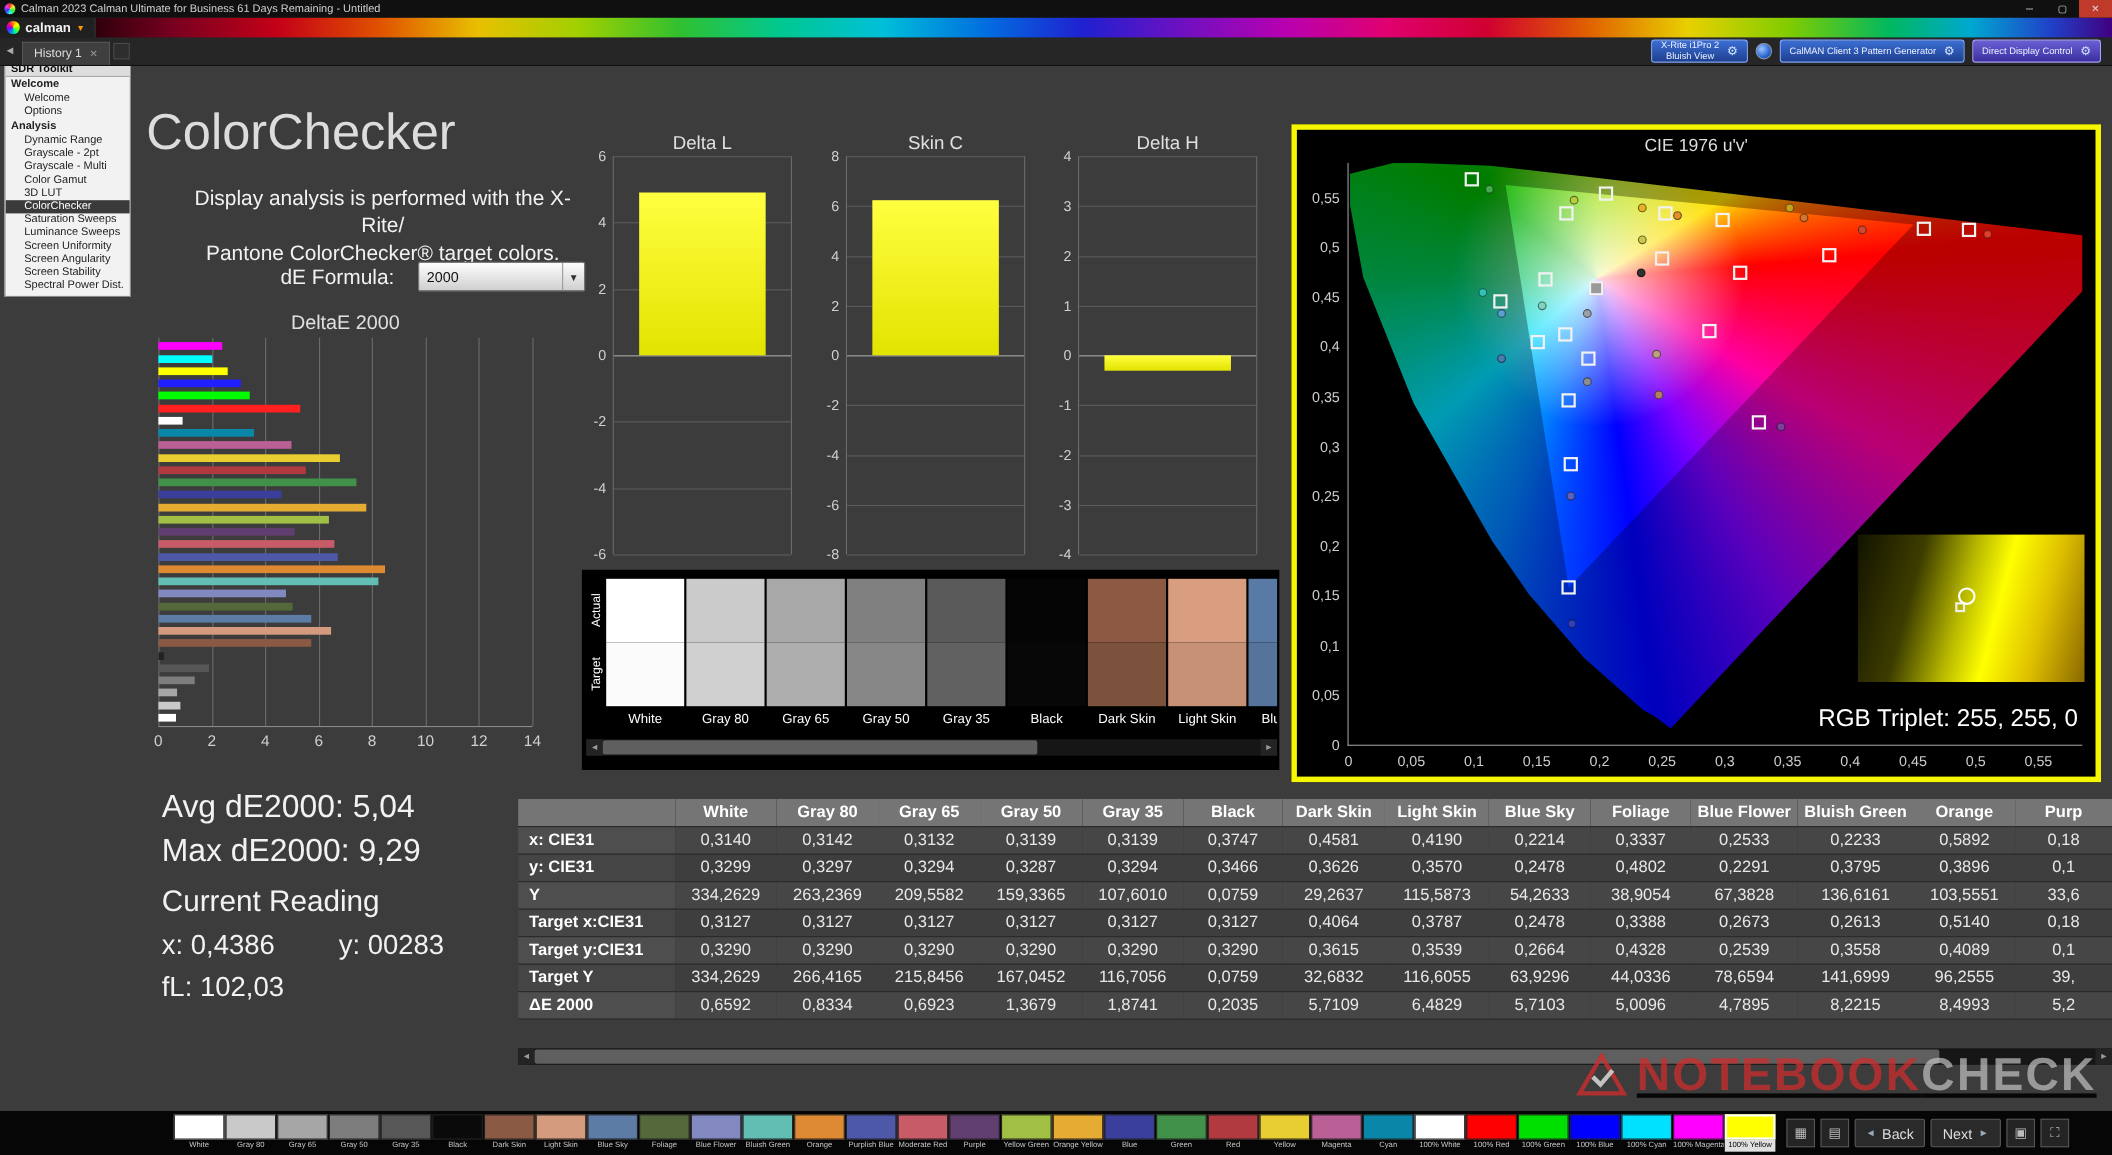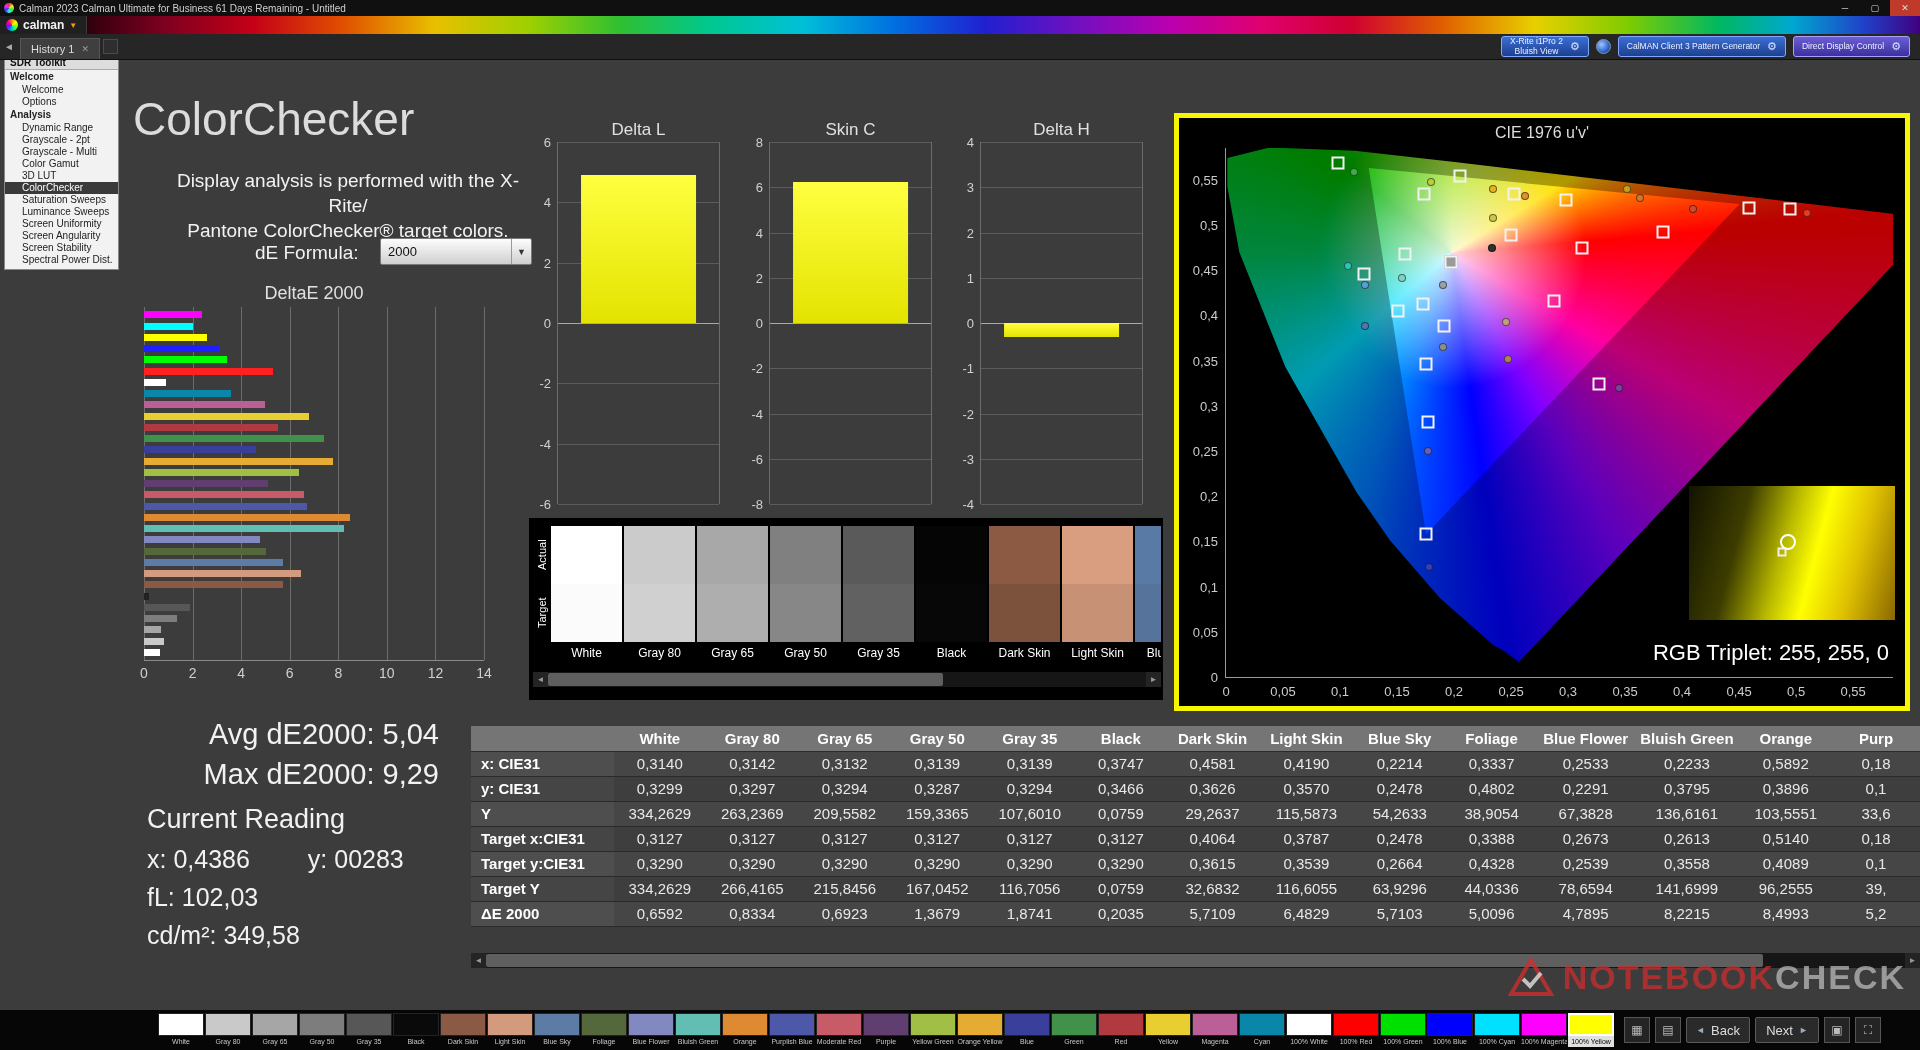--- a/index.html
+++ b/index.html
@@ -96,21 +96,21 @@
 .cie-target{position:absolute;width:13px;height:13px;border:2px solid #f2f2f2;transform:translate(-50%,-50%);z-index:3;}
 .cie-target.filled{background:#9a9a9a;}
 .cie-dot{position:absolute;width:8px;height:8px;border-radius:50%;transform:translate(-50%,-50%);border:1px solid rgba(0,0,0,.5);z-index:3;}
 .cie-inset{position:absolute;left:510px;top:368px;width:206px;height:134px;z-index:4;background:linear-gradient(105deg,#131300 0%,#3d3d00 26%,#b8b800 46%,#ffff00 60%,#dfc000 78%,#8a6800 100%);}
 .inset-circle{position:absolute;left:48%;top:42%;width:16px;height:16px;border:2px solid #fff;border-radius:50%;transform:translate(-50%,-50%);}
 .inset-square{position:absolute;left:45%;top:49%;width:9px;height:9px;border:2px solid #eee;transform:translate(-50%,-50%);}
 .cie-rgb{position:absolute;right:16px;top:522px;font-size:22px;color:#fff;z-index:6;}
 
 
 .stats{position:absolute;left:147px;top:714px;color:#f2f2f2;}
-.stat-avg,.stat-max{width:292px;text-align:right;font-size:29px;line-height:40px;}
+.stat-avg,.stat-max{width:292px;font-size:29px;line-height:40px;}
 .stat-heading{font-size:27px;margin-top:10px;}
 .stat-xy{font-size:25px;margin-top:10px;display:flex;gap:58px;}
 .stat-fl,.stat-cd{font-size:25px;margin-top:9px;}
 
 
 .datatable{position:absolute;left:471px;top:726px;width:1449px;height:226px;overflow:hidden;}
 .datatable table{border-collapse:collapse;table-layout:fixed;}
 .datatable th,.datatable td{height:25px;font-size:15px;padding:0 6px;white-space:nowrap;overflow:hidden;border-bottom:1px solid #2a2a2a;}
 .datatable thead th{background:#757575;color:#fff;font-weight:bold;text-align:center;}
 .datatable tbody th{color:#fff;font-weight:bold;text-align:left;padding-left:10px;background:#4e4e4e;}
@@ -127,21 +127,21 @@
 .bname{height:11px;font-size:7px;color:#c8c8c8;text-align:center;line-height:11px;white-space:nowrap;overflow:hidden;}
 .bpatch.selected .bblock{border:2px solid #fff;}
 .bpatch.selected .bname{background:#e0e0e0;color:#000;}
 .nav-cluster{margin-left:10px;display:flex;gap:5px;align-items:center;}
 .mini-btn{width:26px;height:26px;background:#242424;border:1px solid #555;color:#bbb;font-size:12px;display:flex;align-items:center;justify-content:center;}
 .nav-btn{height:26px;min-width:64px;background:#2a2a2a;border:1px solid #5a5a5a;color:#ddd;font-size:13px;display:flex;align-items:center;justify-content:center;gap:6px;border-radius:2px;padding:0 8px;}
 .nav-arrow{font-size:9px;color:#9ab;}
 
 
 .watermark{position:absolute;right:14px;top:956px;display:flex;align-items:center;gap:9px;z-index:9;opacity:.88;}
-.wm-text{font-size:34px;font-weight:bold;letter-spacing:2px;line-height:42px;}
+.wm-text{font-size:42px;font-weight:bold;letter-spacing:2px;line-height:42px;text-decoration:underline;}
 .wm-red{color:rgba(205,45,45,.85);}
 .wm-gray{color:rgba(195,195,195,.8);}
 </style>
 </head>
 <body>
 
 <div id="app">
 
   <div class="titlebar">
     <span class="app-ico"></span>
@@ -494,21 +494,20 @@
 
   <div class="stats">
     <div class="stat-avg">Avg dE2000: 5,04</div>
     <div class="stat-max">Max dE2000: 9,29</div>
     <div class="stat-heading">Current Reading</div>
     <div class="stat-xy">
       <span>x: 0,4386</span>
       <span>y: 00283</span>
     </div>
     <div class="stat-fl">fL: 102,03</div>
-    <div class="stat-cd">cd/m²: 349,58</div>
   </div>
 
   <div class="datatable">
       <table>
         <thead>
           <tr>
             <th style="width: 147px;"></th>
             <th style="width: 96px;">White</th>
             <th style="width: 96px;">Gray 80</th>
             <th style="width: 96px;">Gray 65</th>

